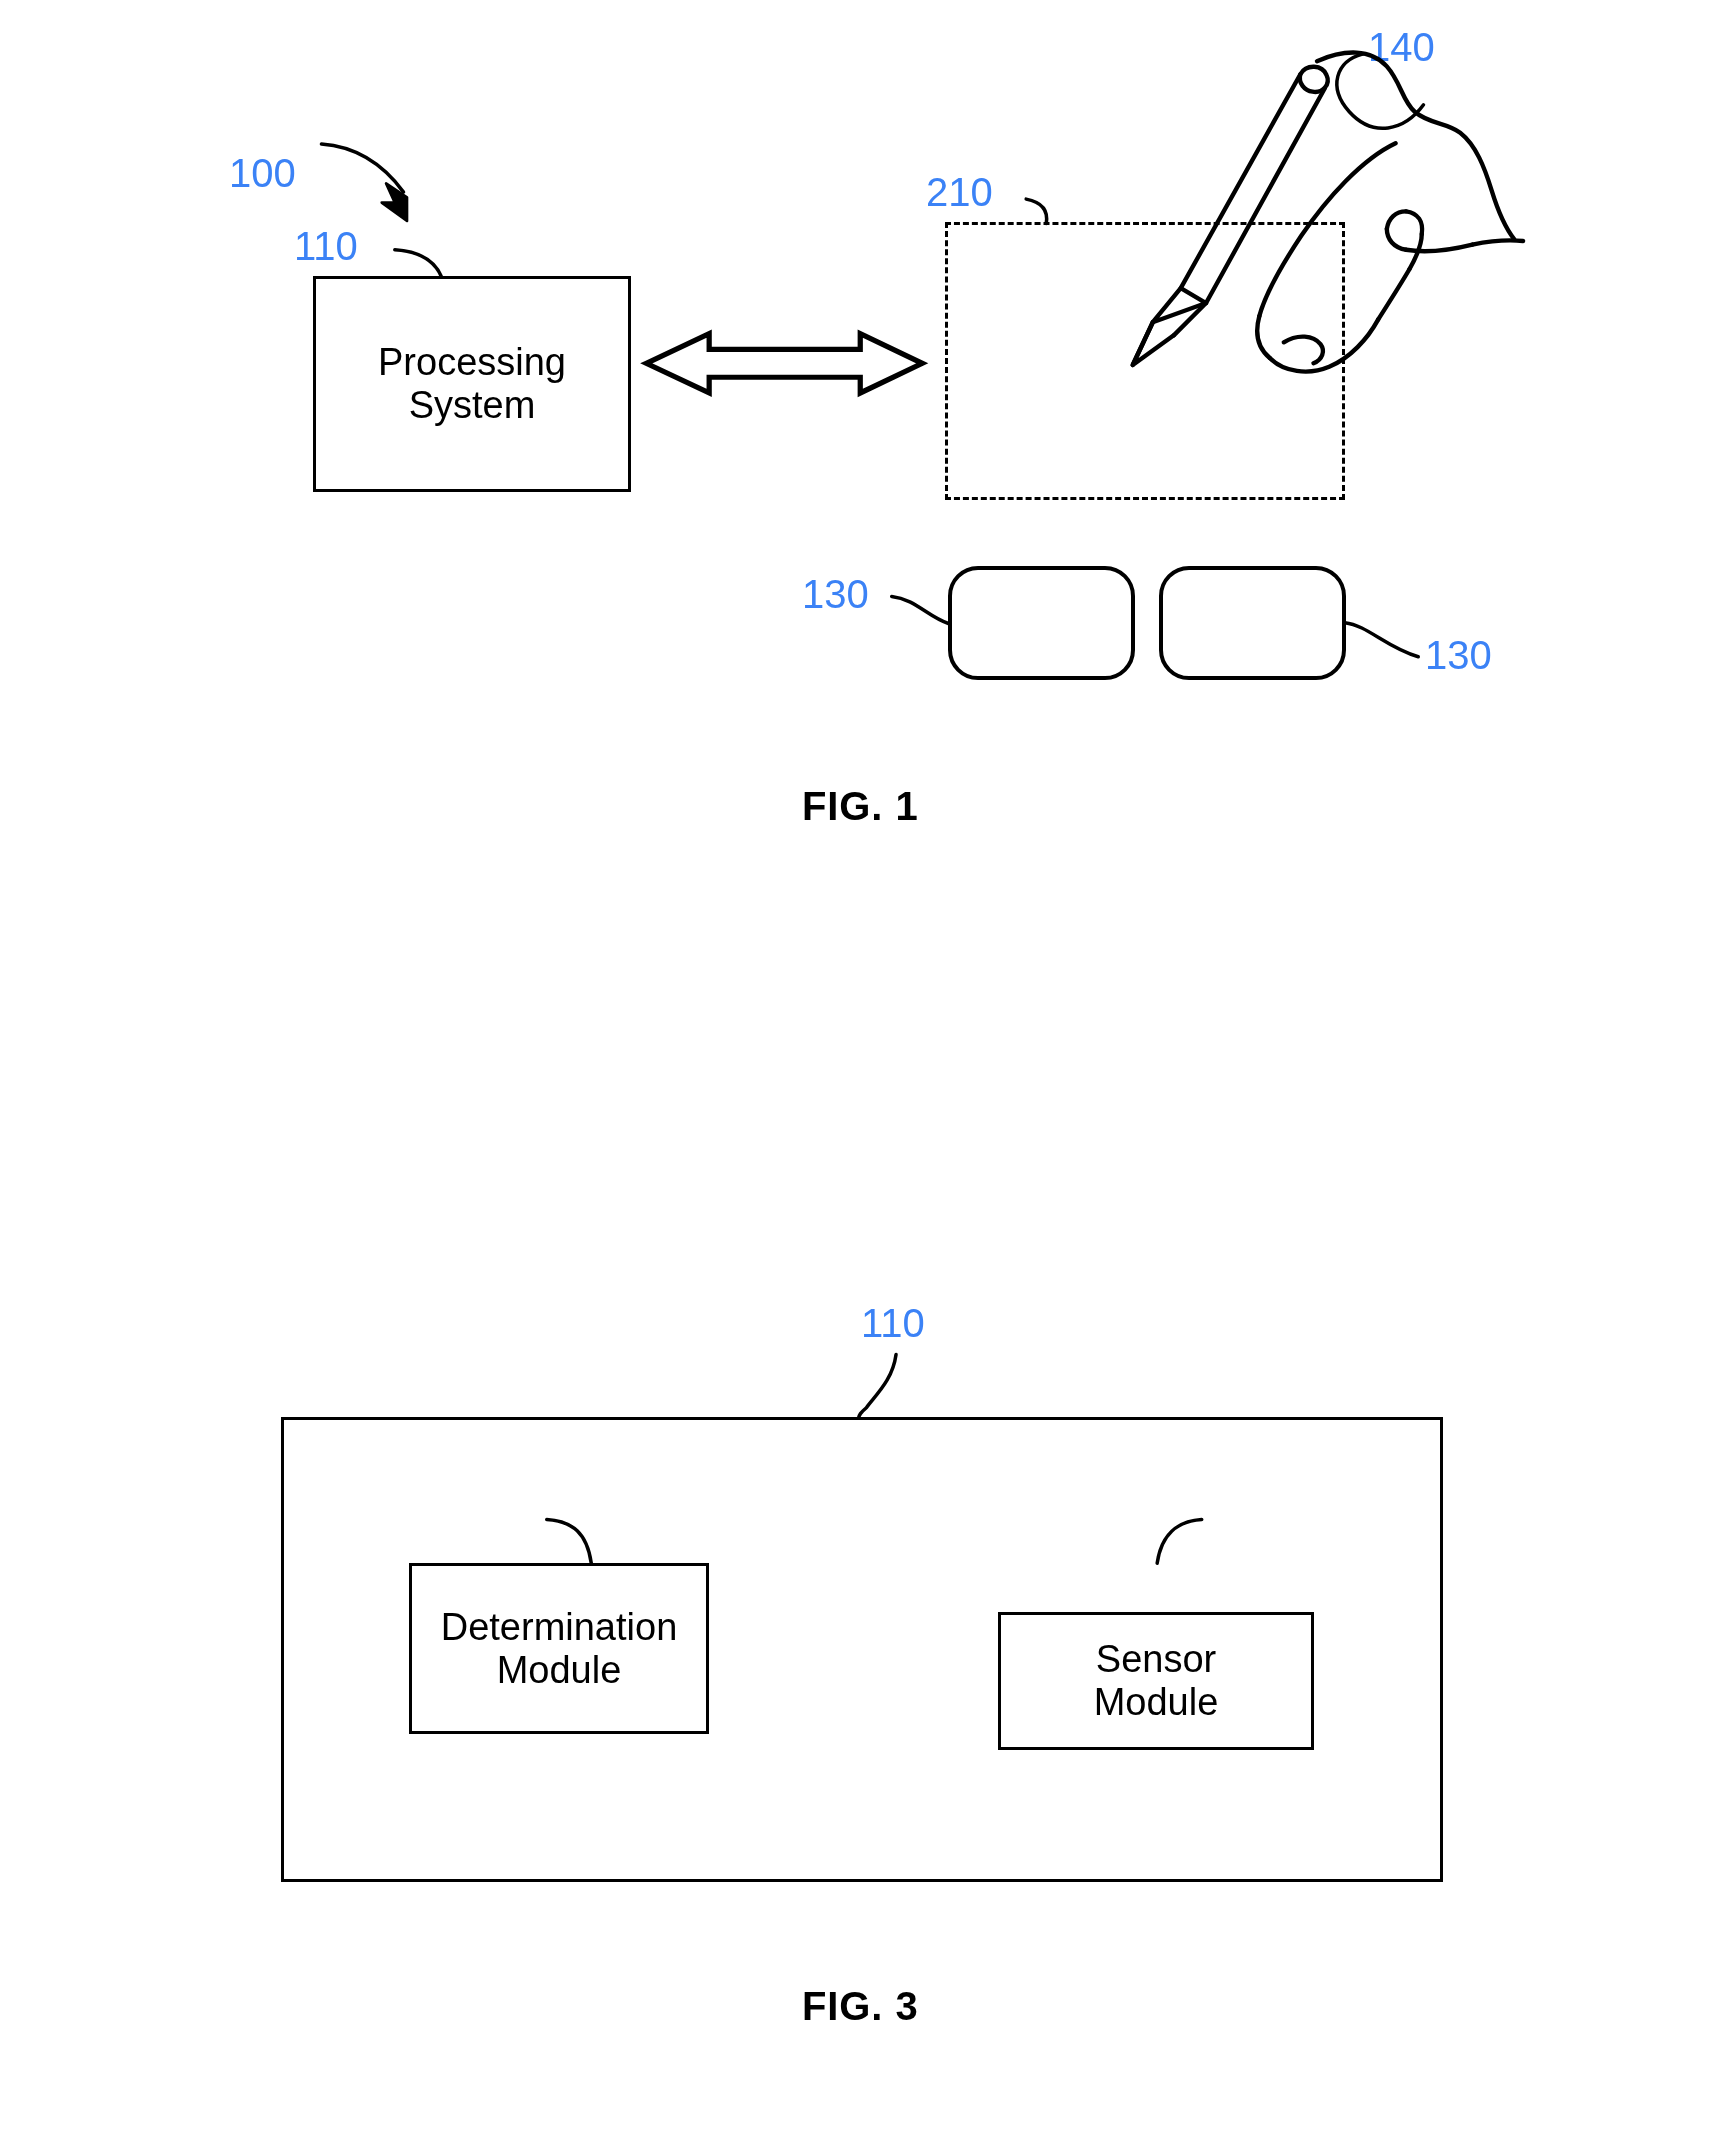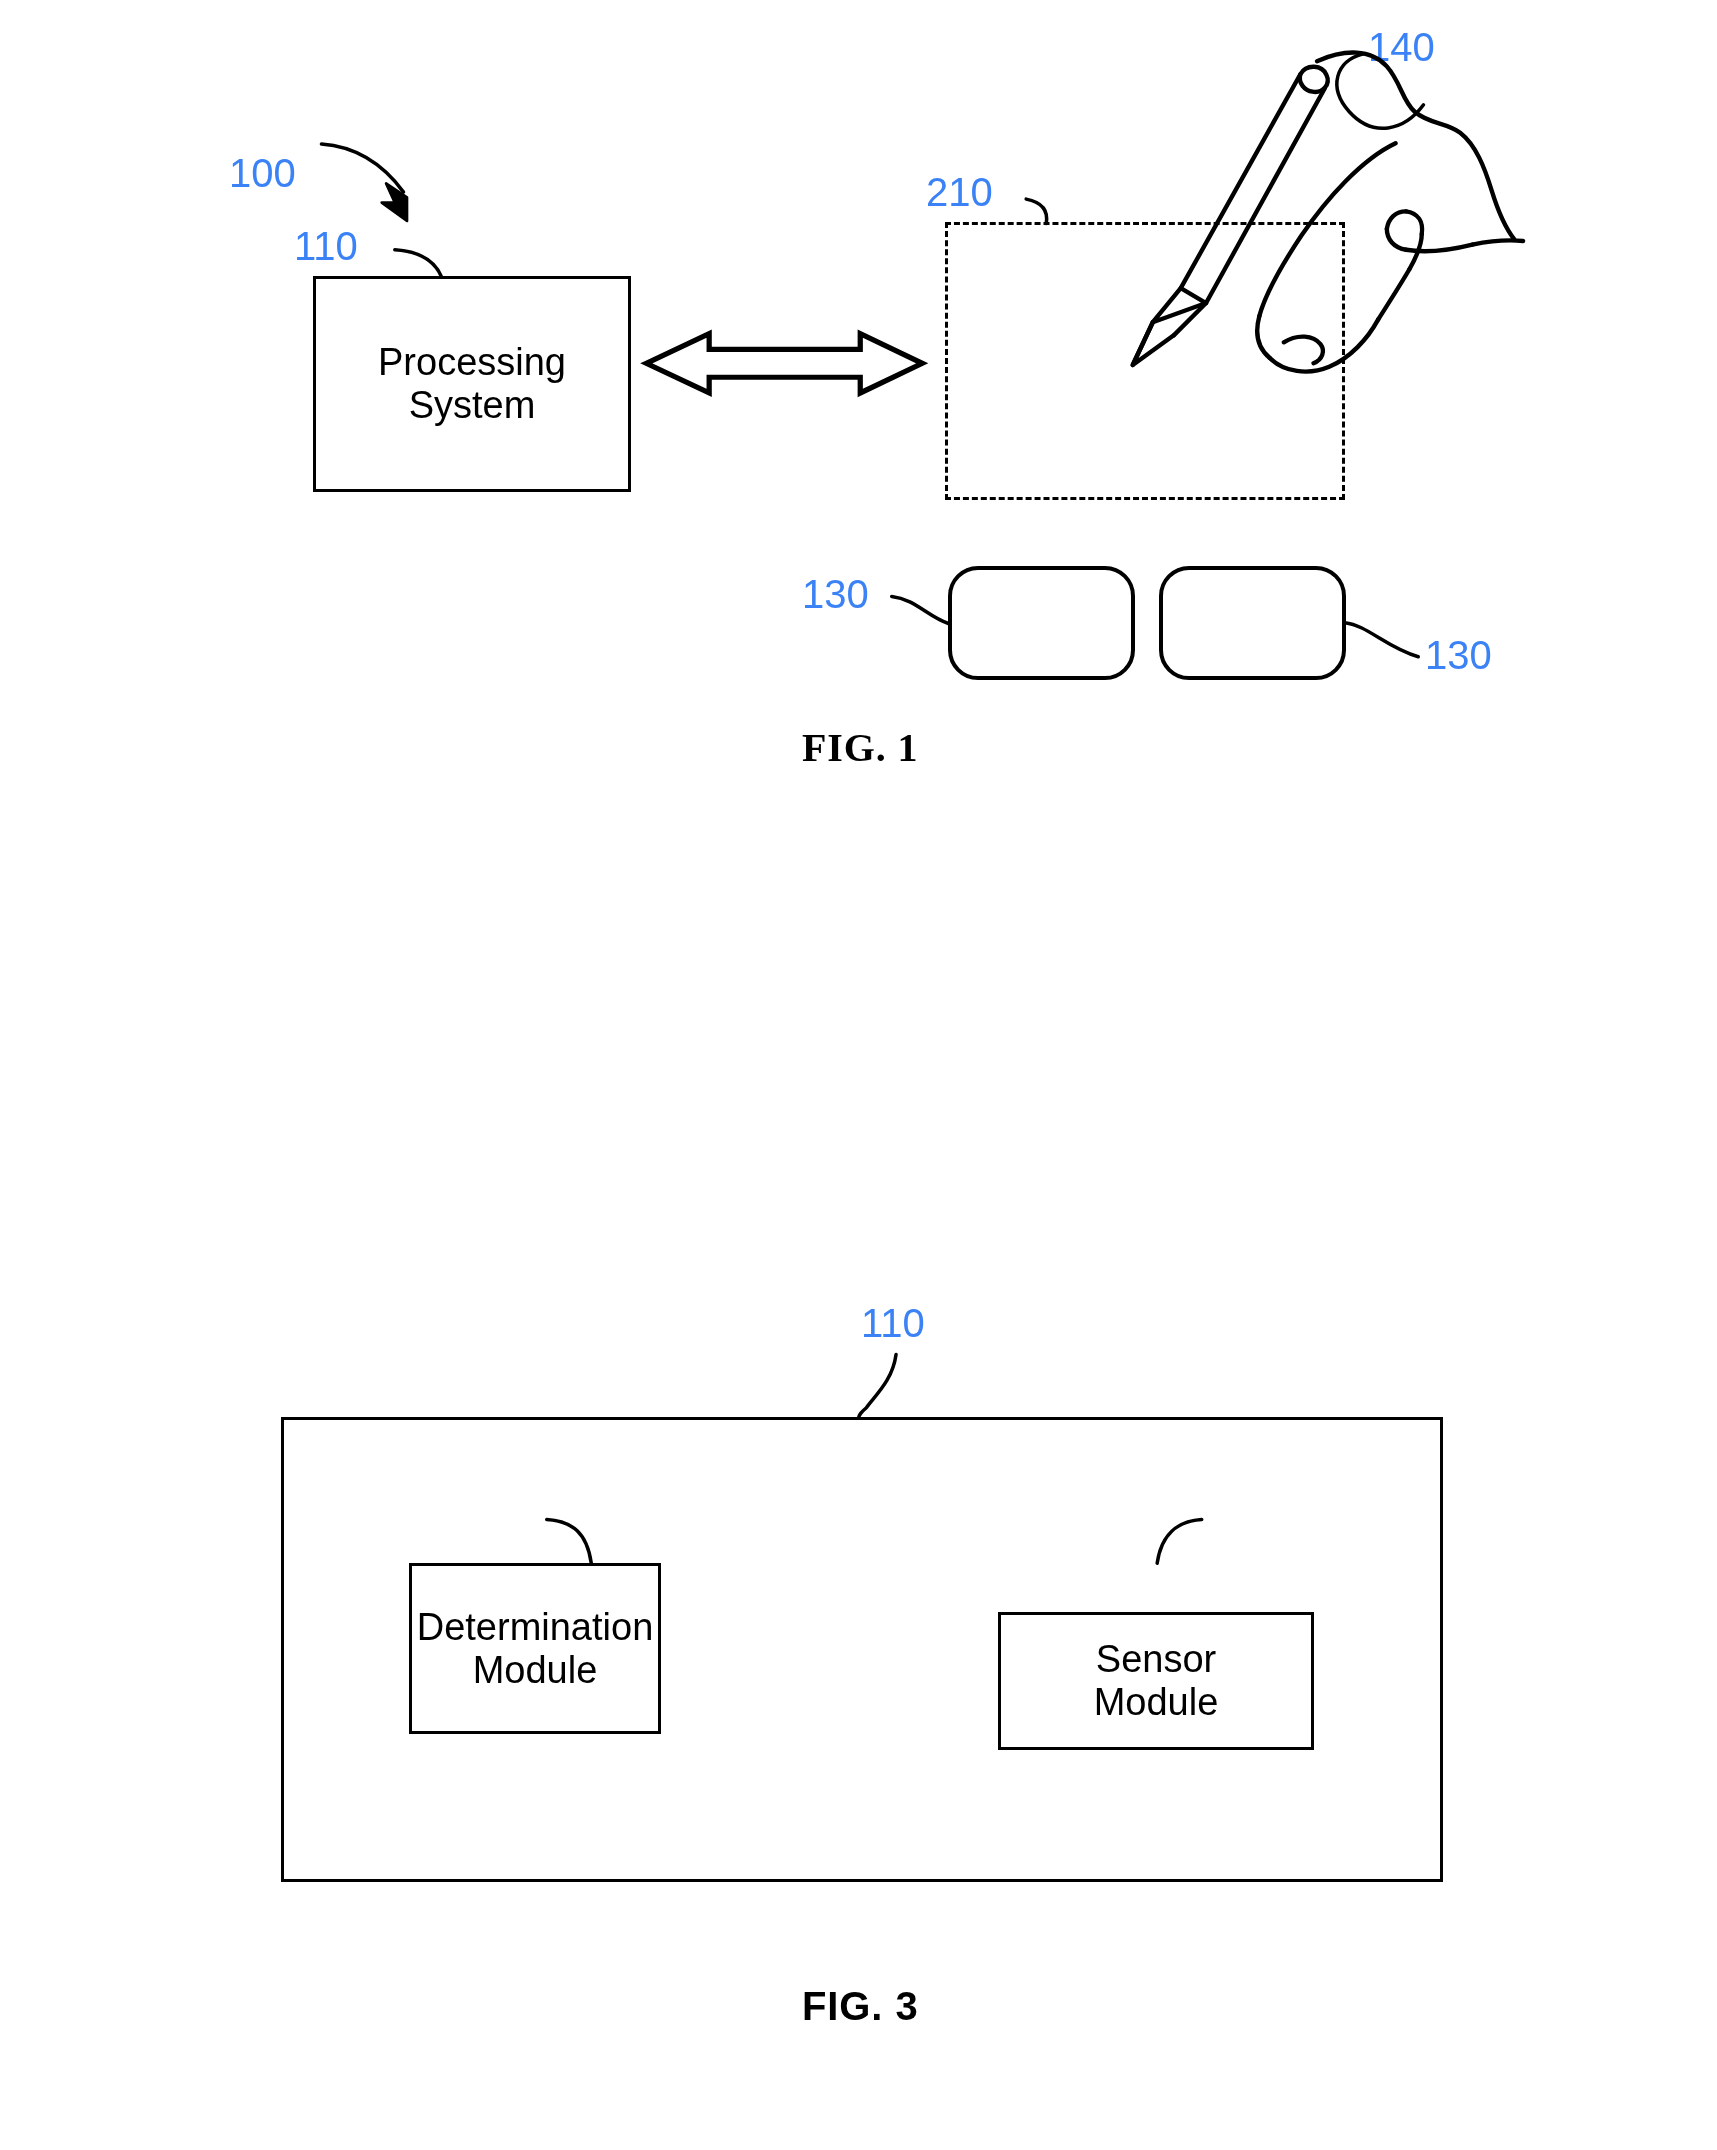--- a/index.html
+++ b/index.html
@@ -103,31 +103,31 @@
     <div class="box-label">Processing
 System</div>
   </div>
 
   <div class="dashed-box" style="left:945px; top:222px; width:400px; height:278px;"></div>
 
   <div class="rounded-box" style="left:948px; top:566px; width:187px; height:114px;"></div>
 
   <div class="rounded-box" style="left:1159px; top:566px; width:187px; height:114px;"></div>
 
-  <div class="fig-caption" style="left:802px; top:724px;font-family:Liberation Serif, serif;">FIG. 1</div>
+  <div class="fig-caption" style="left:802px; top:784px;">FIG. 1</div>
 
   <div class="ref-label" style="left:861px; top:1301px;">110</div>
 
   <div class="ref-label" style="left:444px; top:1497px;">204</div>
 
   <div class="ref-label" style="left:1207px; top:1497px;">202</div>
 
   <div class="outer-box" style="left:281px; top:1417px; width:1162px; height:465px;"></div>
 
-  <div class="box" style="left:409px; top:1563px; width:252px; height:171px;">
+  <div class="box" style="left:409px; top:1563px; width:300px; height:171px;">
     <div class="box-label">Determination
 Module</div>
   </div>
 
   <div class="box" style="left:998px; top:1612px; width:316px; height:138px;">
     <div class="box-label">Sensor
 Module</div>
   </div>
 
   <div class="fig-caption" style="left:802px; top:1984px;">FIG. 3</div>

